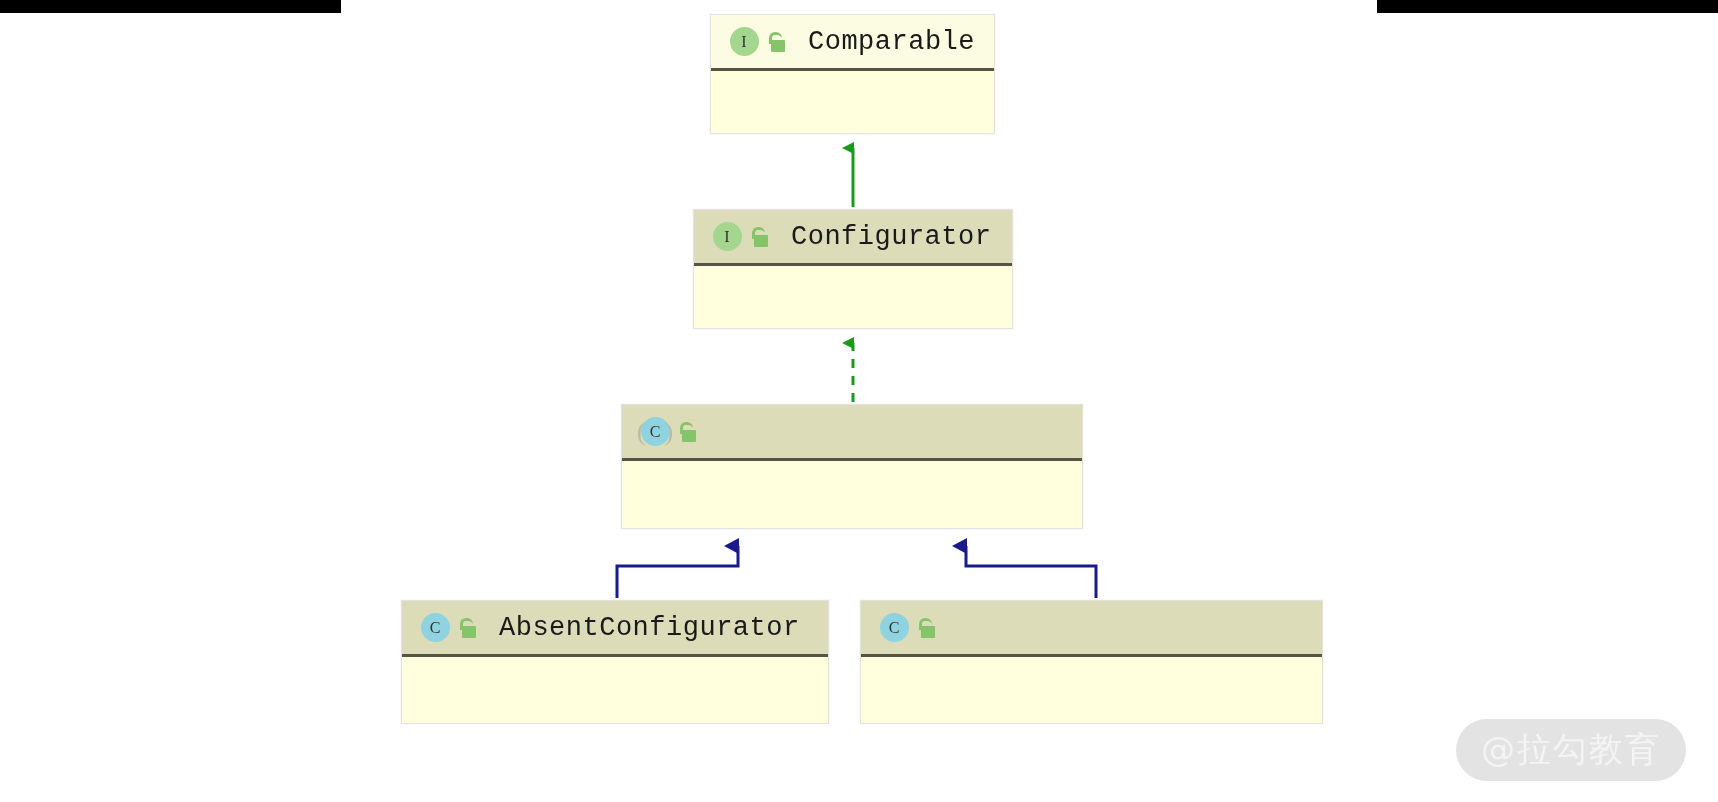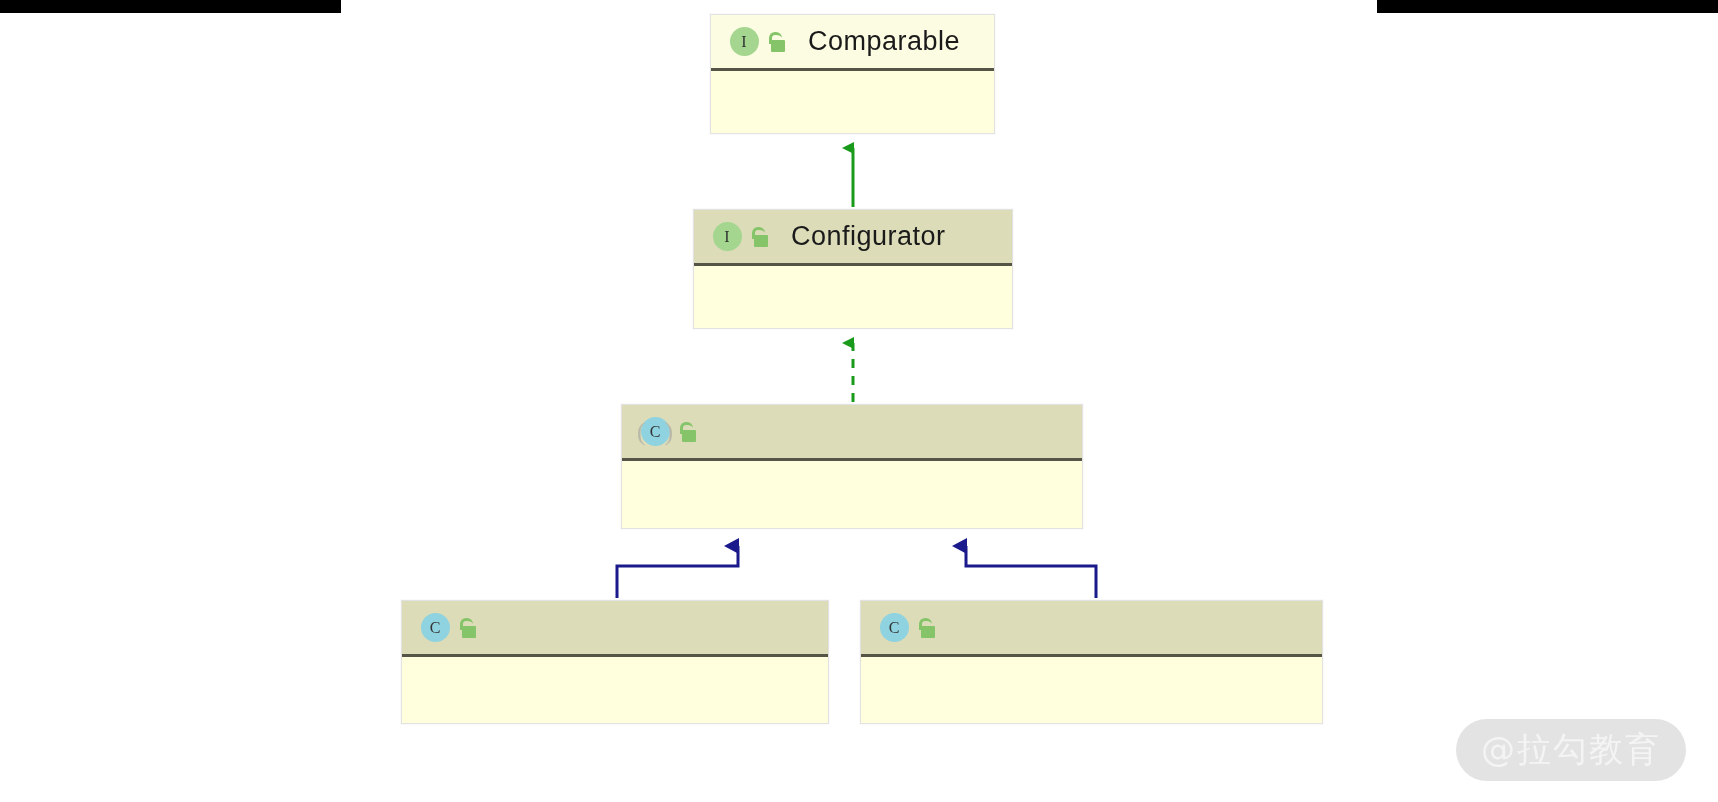--- a/index.html
+++ b/index.html
@@ -58,21 +58,21 @@
   .uml-header.cream  { background: #fcfce2; }
   .uml-body {
     height: 48px;
     background: #ffffdd;
   }
   .uml-title {
     font-size: 27px;
     color: #1a1a1a;
     letter-spacing: 0.5px;
     white-space: nowrap;
-    font-family: Liberation Sans, sans-serif;
+    font-family: Liberation Mono, monospace;
   }
 
   
   .stereo {
     position: relative;
     width: 30px;
     height: 30px;
     flex: 0 0 30px;
     margin-right: 7px;
     display: flex;
@@ -226,20 +226,21 @@
 
   <div class="uml-box" style="left:401px; top:600px; width:428px; height:124px;">
     <div class="uml-header tan">
       <span class="stereo cls">
         <span class="disc">C</span>
       </span>
       <span class="lock">
         <span class="shackle"></span>
           <span class="bodyb"></span>
       </span>
+      <span class="uml-title">AbsentConfigurator</span>
     </div>
     <div class="uml-body"></div>
   </div>
 
   <div class="uml-box" style="left:860px; top:600px; width:463px; height:124px;">
     <div class="uml-header tan">
       <span class="stereo cls">
         <span class="disc">C</span>
       </span>
       <span class="lock">

